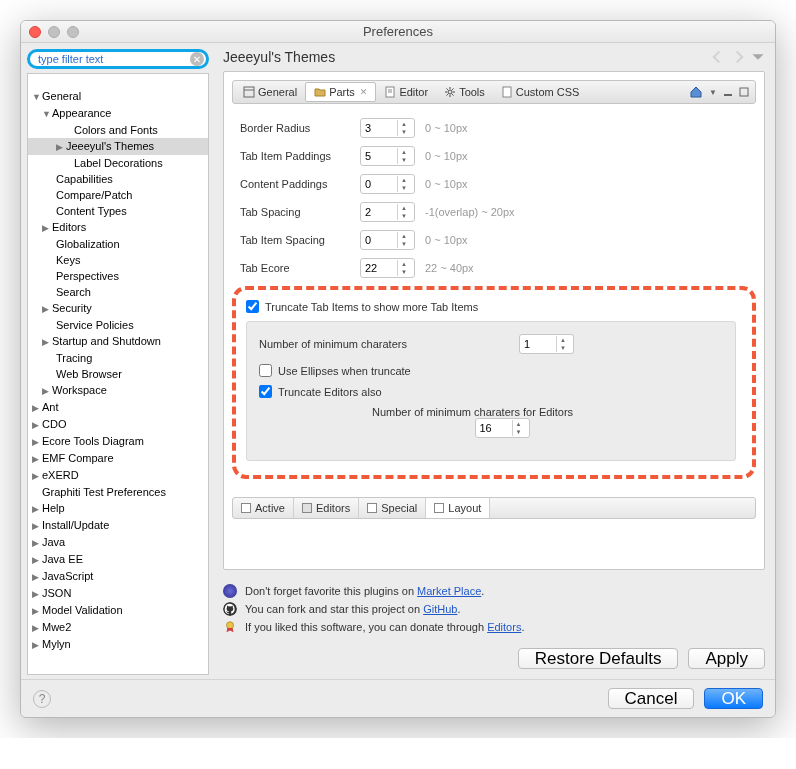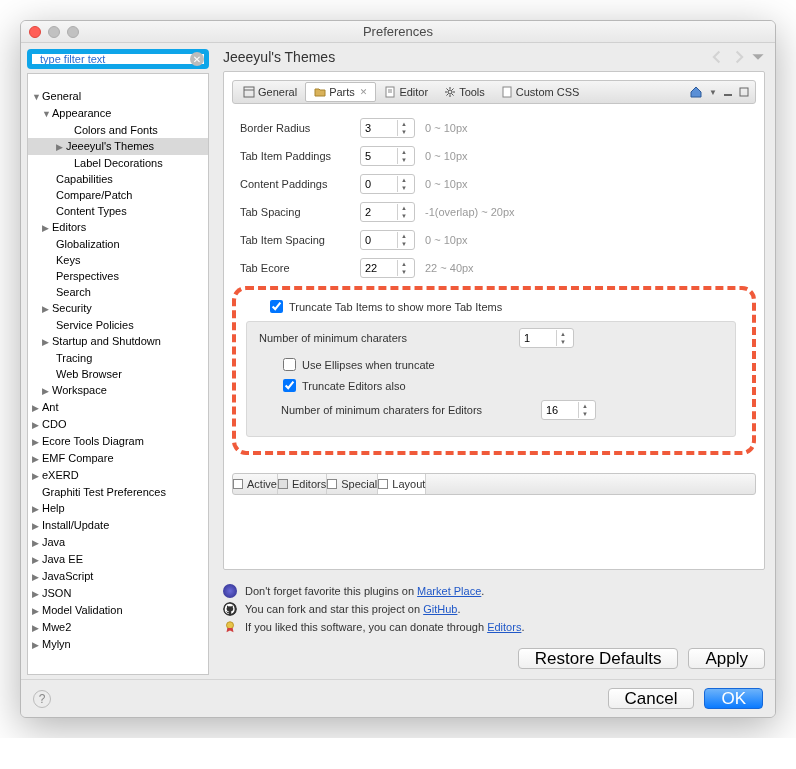--- a/index.html
+++ b/index.html
@@ -6,21 +6,21 @@
   body { font-family: -apple-system, "Helvetica Neue", Arial, sans-serif; font-size: 11px; color: #333; background: #fff; }
   .window { width: 756px; margin: 20px; border: 1px solid #b8b8b8; border-radius: 6px; background: #ececec; box-shadow: 0 10px 40px rgba(0,0,0,0.3); overflow: hidden; }
   .titlebar { height: 22px; background: linear-gradient(#f6f6f6,#e8e8e8); border-bottom: 1px solid #d0d0d0; position: relative; display:flex; align-items:center; justify-content:center; font-size:13px; color:#4a4a4a; }
   .traffic { position:absolute; left:8px; top:5px; display:flex; gap:7px; }
   .tl { width:12px; height:12px; border-radius:50%; }
   .tl.red{background:#ff5f57;border:1px solid #e1463d;}
   .tl.yel{background:#c1c1c1;border:1px solid #adadad;}
   .tl.grn{background:#c1c1c1;border:1px solid #adadad;}
   .content { display:flex; background:#ececec; }
   .sidebar { width:192px; padding:6px 4px 4px 6px; }
-  .filter { width:100%; height:20px; border:5px solid #0ea5e9; border-radius:4px; padding:0 20px 0 8px; font-size:11px; color:#2a6bd1; background:#fff; outline:none; }
+  .filter { width:100%; height:20px; border:3px solid #0ea5e9; border-radius:10px; padding:0 20px 0 8px; font-size:11px; color:#2a6bd1; background:#fff; outline:none; }
   .filter::placeholder{color:#2a6bd1;}
   .filter-wrap{position:relative;}
   .filter-x{position:absolute; right:5px; top:3px; width:14px;height:14px;border-radius:50%;background:#bcbcbc;color:#fff;font-size:10px;display:flex;align-items:center;justify-content:center;}
   .tree { margin-top:4px; background:#fff; border:1px solid #c7c7c7; height:602px; overflow:auto; padding:14px 0; }
   .tree ul{list-style:none; padding-left:0;}
   .tree li{white-space:nowrap; padding:1px 0 1px 4px; line-height:14px;}
   .tree .arrow{display:inline-block;width:10px;color:#7a7a7a;font-size:9px;}
   .tree .lbl{color:#000;}
   .tree .sel{background:#d9d9d9;}
   .tree .ind1{padding-left:14px;}
@@ -39,28 +39,28 @@
   .tabs-right{margin-left:auto;display:flex;gap:6px;align-items:center;padding-right:4px;}
   .form{margin-top:14px;padding-left:8px;}
   .row{display:flex;align-items:center;margin-bottom:8px;}
   .row .lab{width:120px;color:#333;}
   .spin{width:55px;height:20px;border:1px solid #c7c7c7;border-radius:3px;display:flex;align-items:center;background:#fff;}
   .spin input{border:none;width:36px;padding:0 4px;font-size:11px;outline:none;}
   .spin .btns{display:flex;flex-direction:column;border-left:1px solid #d0d0d0;}
   .spin .btns span{font-size:6px;line-height:8px;padding:0 3px;color:#666;}
   .hint{color:#9a9a9a;margin-left:10px;}
   .highlight{border:4px dashed #f05a3a;border-radius:14px;padding:10px 16px 14px 10px;margin-top:4px;}
-  .chk{display:flex;align-items:center;gap:6px;margin-bottom:8px;margin-left:24px;}
+  .chk{display:flex;align-items:center;gap:6px;margin-bottom:8px;}
   .chk input{width:13px;height:13px;}
-  .inner-box{background:#ececec;border:1px solid #d8d8d8;border-radius:3px;padding:6px 12px;}
+  .inner-box{background:#ececec;border:1px solid #d8d8d8;border-radius:3px;padding:12px 12px;}
   .inner-row{display:flex;align-items:center;margin-bottom:10px;}
   .inner-row .lab2{flex:0 0 auto;width:260px;}
-  .inner-row.indent{padding-left:22px;}
+  .inner-row.indent{padding-left:22px;flex-direction:column;}
   .bottom-tabs{margin-top:18px;display:flex;border:1px solid #c7c7c7;border-radius:3px;background:linear-gradient(#f8f8f8,#e6e6e6);height:22px;}
-  .btab{display:flex;align-items:center;gap:4px;padding:0 0;border-right:1px solid #d0d0d0;}
+  .btab{display:flex;align-items:center;gap:4px;padding:0 8px;border-right:1px solid #d0d0d0;}
   .btab .sq{width:10px;height:10px;border:1px solid #888;background:#fff;}
   .btab.active{background:#fff;}
   .tips{margin-top:14px;font-size:11px;}
   .tip{display:flex;align-items:center;gap:8px;margin-bottom:4px;}
   .tip .tico2{width:14px;height:14px;border-radius:50%;}
   .lnk{color:#2058c8;text-decoration:underline;}
   .btn-row{display:flex;justify-content:flex-end;gap:10px;margin-top:10px;}
   .btn{height:21px;padding:0 16px;border:1px solid #bcbcbc;border-radius:4px;background:linear-gradient(#fff,#f0f0f0);font-size:17px;display:flex;align-items:center;}
   .footer{border-top:1px solid #d4d4d4;padding:8px 12px;display:flex;justify-content:space-between;align-items:center;background:#ececec;}
   .help{width:18px;height:18px;border:1px solid #bbb;border-radius:50%;color:#888;display:flex;align-items:center;justify-content:center;font-size:12px;}

